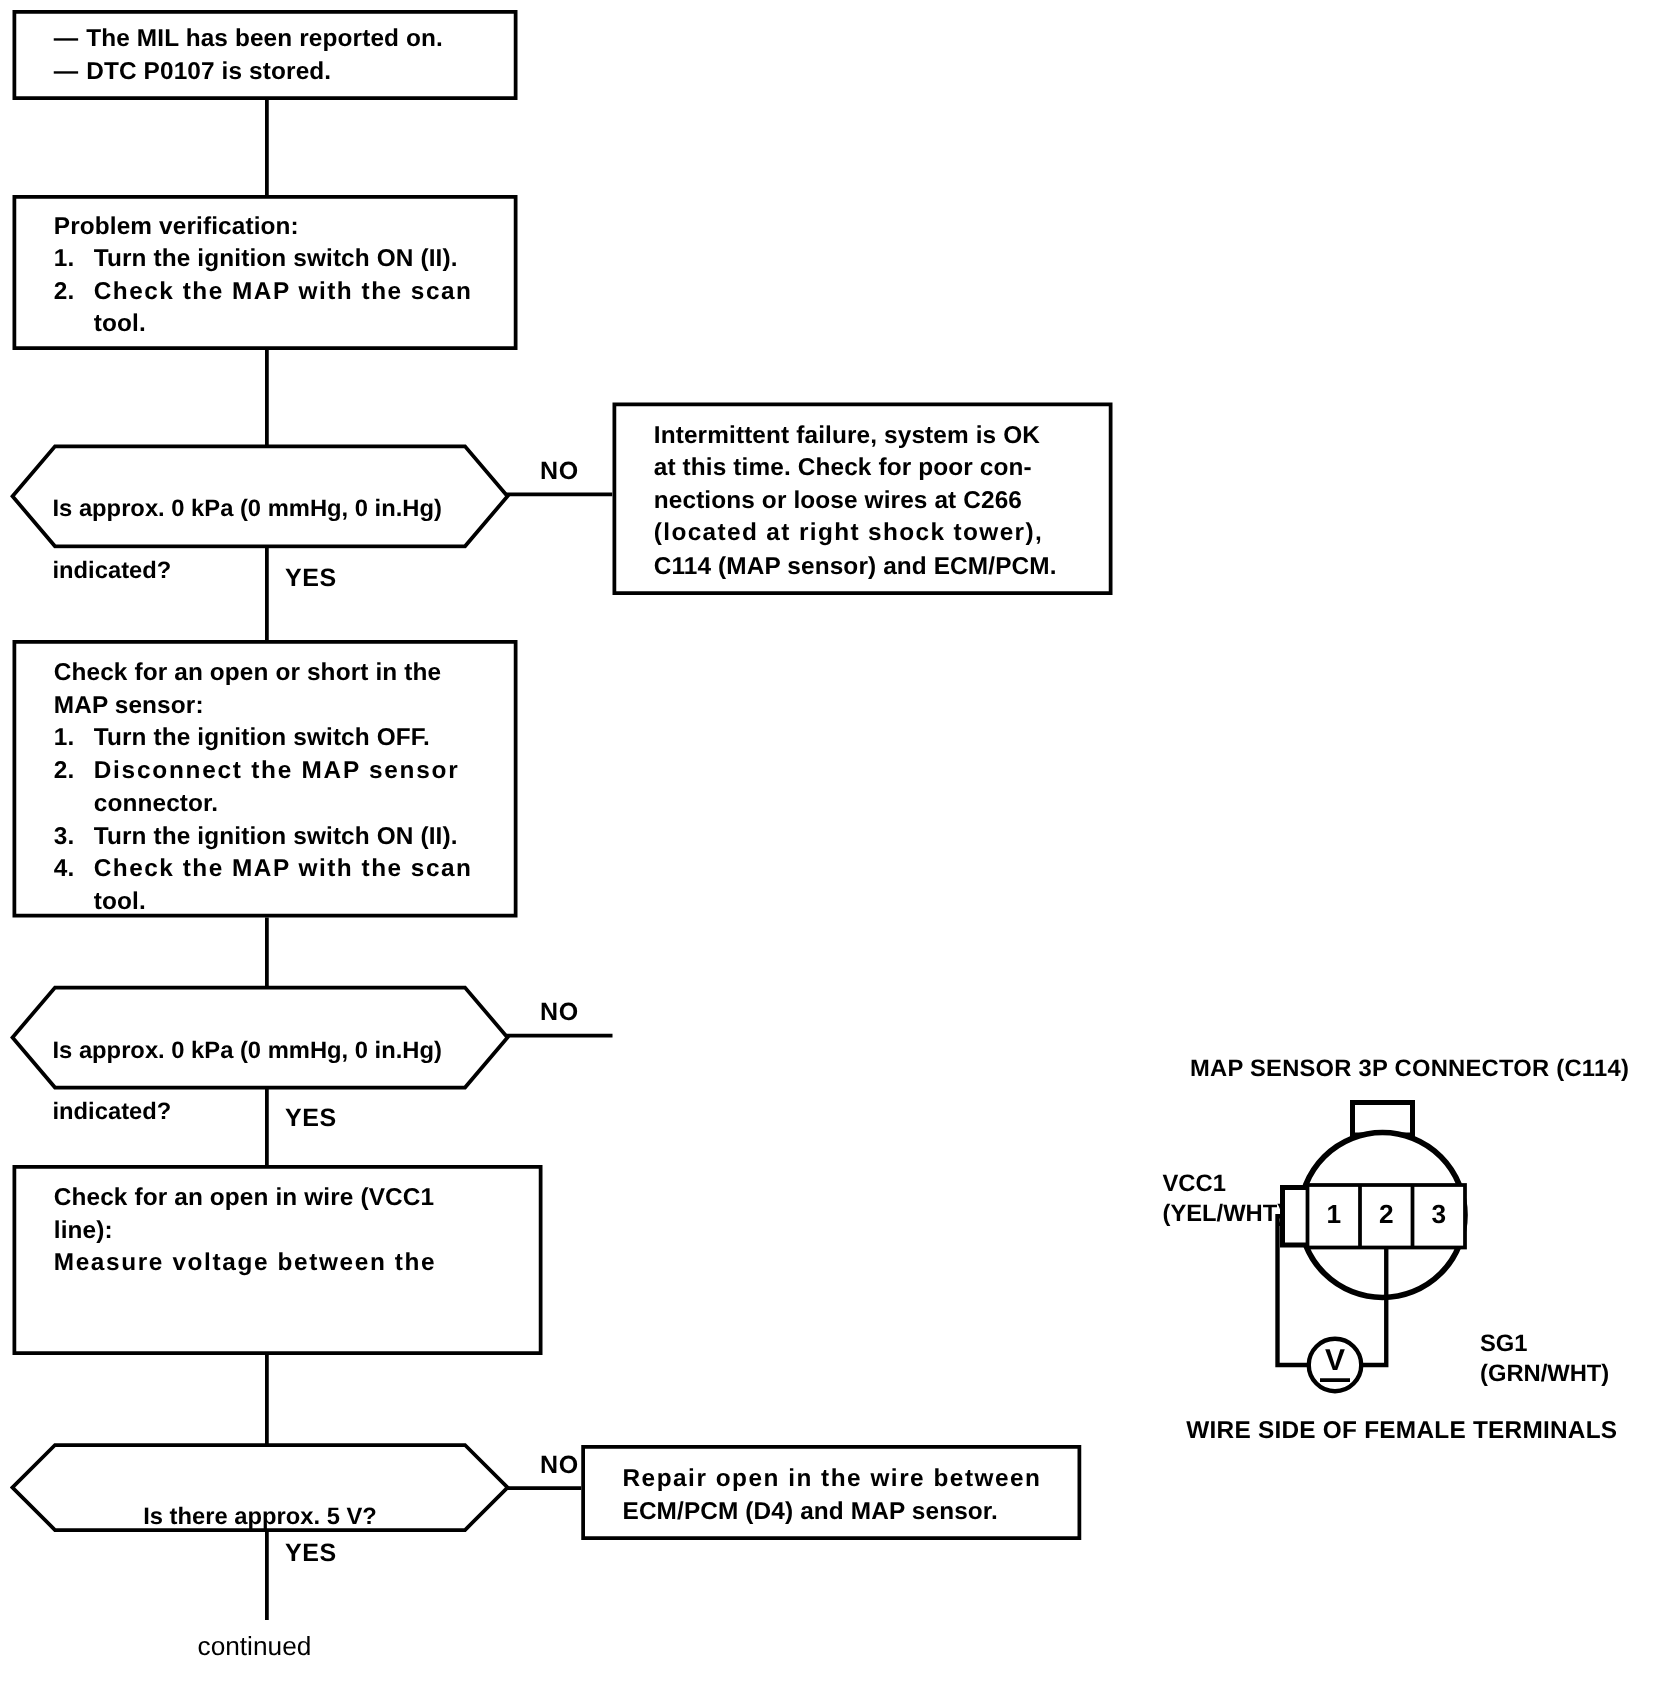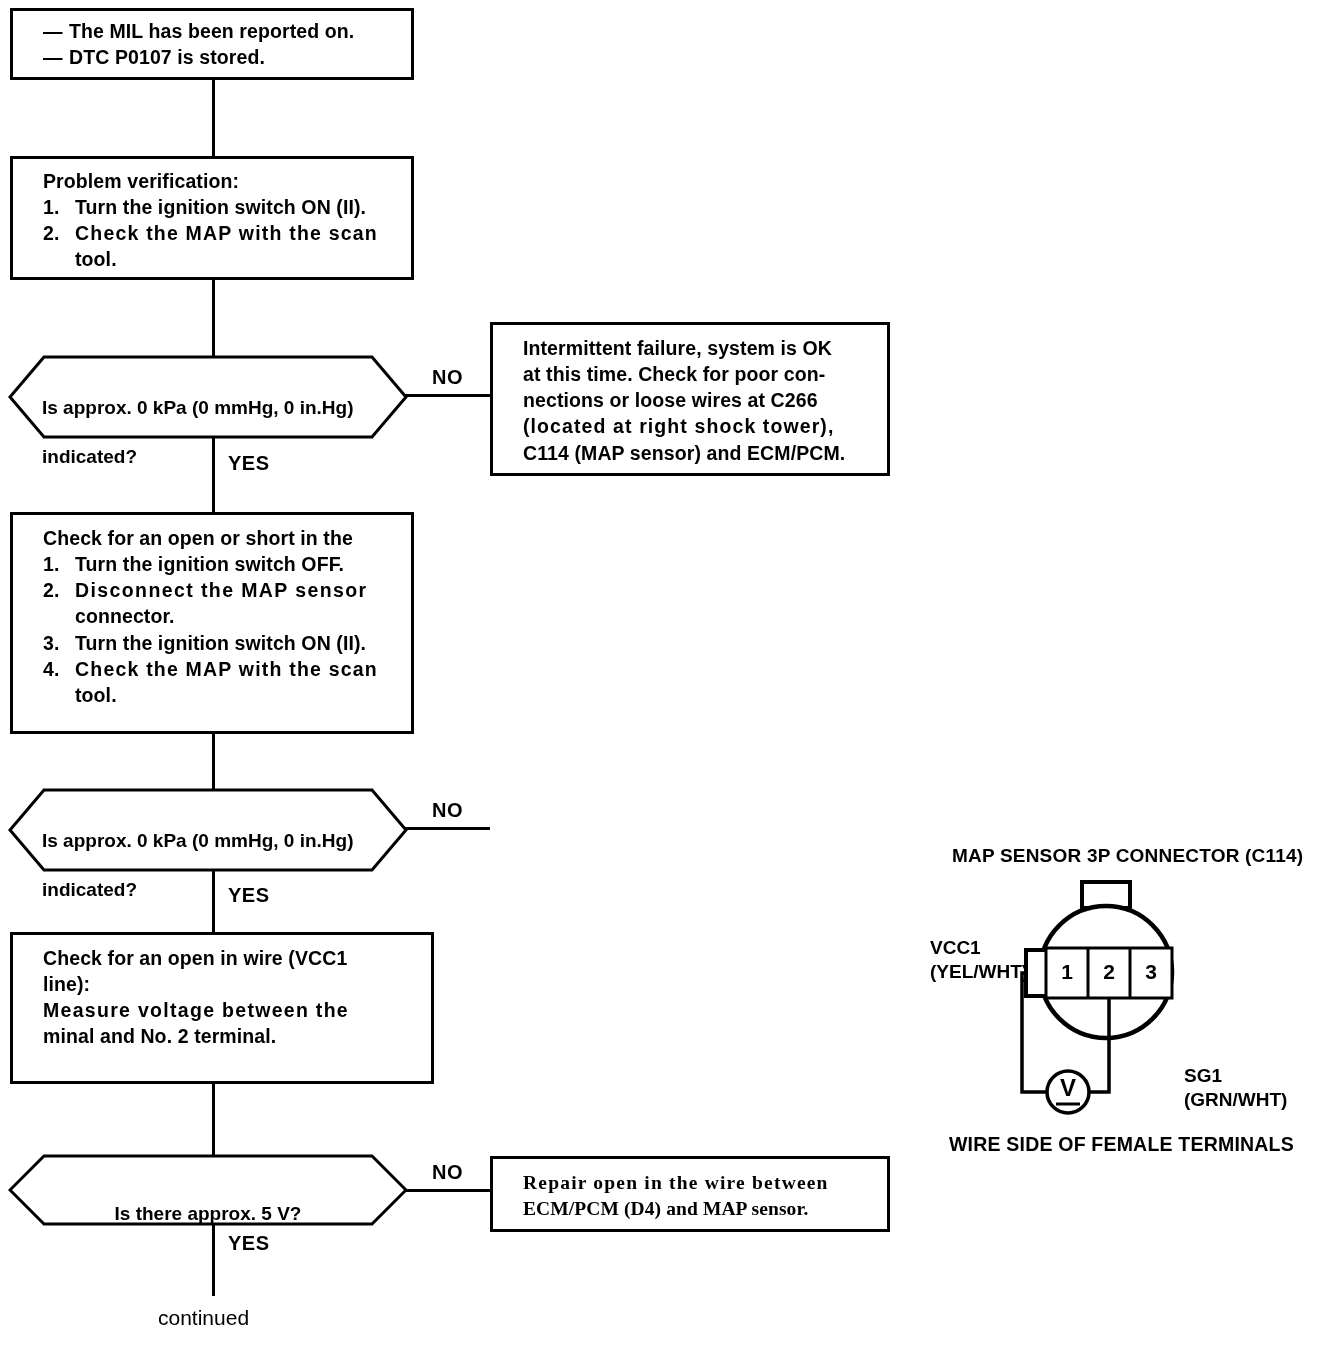--- a/index.html
+++ b/index.html
@@ -165,20 +165,21 @@
       <div>C114 (MAP sensor) and ECM/PCM.</div>
     </div>
   </div>
 
   <div class="abs vline" style="left:212px; top:437px; height:77px;"></div>
   <div class="abs branch-label" style="left:228px; top:452px;">YES</div>
 
   <div class="abs box" style="left:10px; top:512px; width:404px; height:222px;">
     <div class="inner" style="padding:10px 10px 6px 30px;">
       <div class="heading">Check for an open or short in the</div>
+      <div class="heading">MAP sensor:</div>
       <div class="num-row">
         <span class="num">1.</span>
         <span class="num-text">Turn the ignition switch OFF.</span>
       </div>
       <div class="num-row">
         <span class="num">2.</span>
         <span class="num-text">
           <span style="letter-spacing:1.4px;">Disconnect the MAP sensor</span><br>
           <span>connector.</span>
         </span>
@@ -214,39 +215,38 @@
 
 
   <div class="abs vline" style="left:212px; top:870px; height:62px;"></div>
   <div class="abs branch-label" style="left:228px; top:884px;">YES</div>
 
   <div class="abs box" style="left:10px; top:932px; width:424px; height:152px;">
     <div class="inner" style="padding:10px 10px 6px 30px;">
       <div class="heading">Check for an open in wire (VCC1</div>
       <div class="heading">line):</div>
       <div style="letter-spacing:1.3px;">Measure voltage between the</div>
-      <div>minal and No. 2 terminal.</div>
     </div>
   </div>
 
   <div class="abs vline" style="left:212px; top:1084px; height:72px;"></div>
 
   <div class="abs hex-wrap" style="left:8px; top:1154px; width:400px; height:72px;">
     <svg width="400" height="72" viewBox="0 0 400 72">
       <polygon points="36,2 364,2 398,36 364,70 36,70 2,36" fill="#ffffff" stroke="#000000" stroke-width="3"></polygon>
     </svg>
     <div class="hex-label" style="left:0px; top:23px; width:400px; text-align:center;">
       <div>Is there approx. 5 V?</div>
     </div>
   </div>
 
   <div class="abs hline" style="left:405px; top:1189px; width:85px;"></div>
   <div class="abs branch-label" style="left:432px; top:1161px;">NO</div>
 
-  <div class="abs box" style="left:490px; top:1156px; width:400px; height:76px;font-family:Liberation Serif, serif;">
+  <div class="abs box" style="left:465px; top:1156px; width:400px; height:76px;">
     <div class="inner" style="padding:11px 10px 8px 30px;">
       <div style="letter-spacing:1.2px;">Repair open in the wire between</div>
       <div>ECM/PCM (D4) and MAP sensor.</div>
     </div>
   </div>
 
   <div class="abs vline" style="left:212px; top:1224px; height:72px;"></div>
   <div class="abs branch-label" style="left:228px; top:1232px;">YES</div>
   <div class="abs continued" style="left:158px; top:1306px;">continued</div>
 

